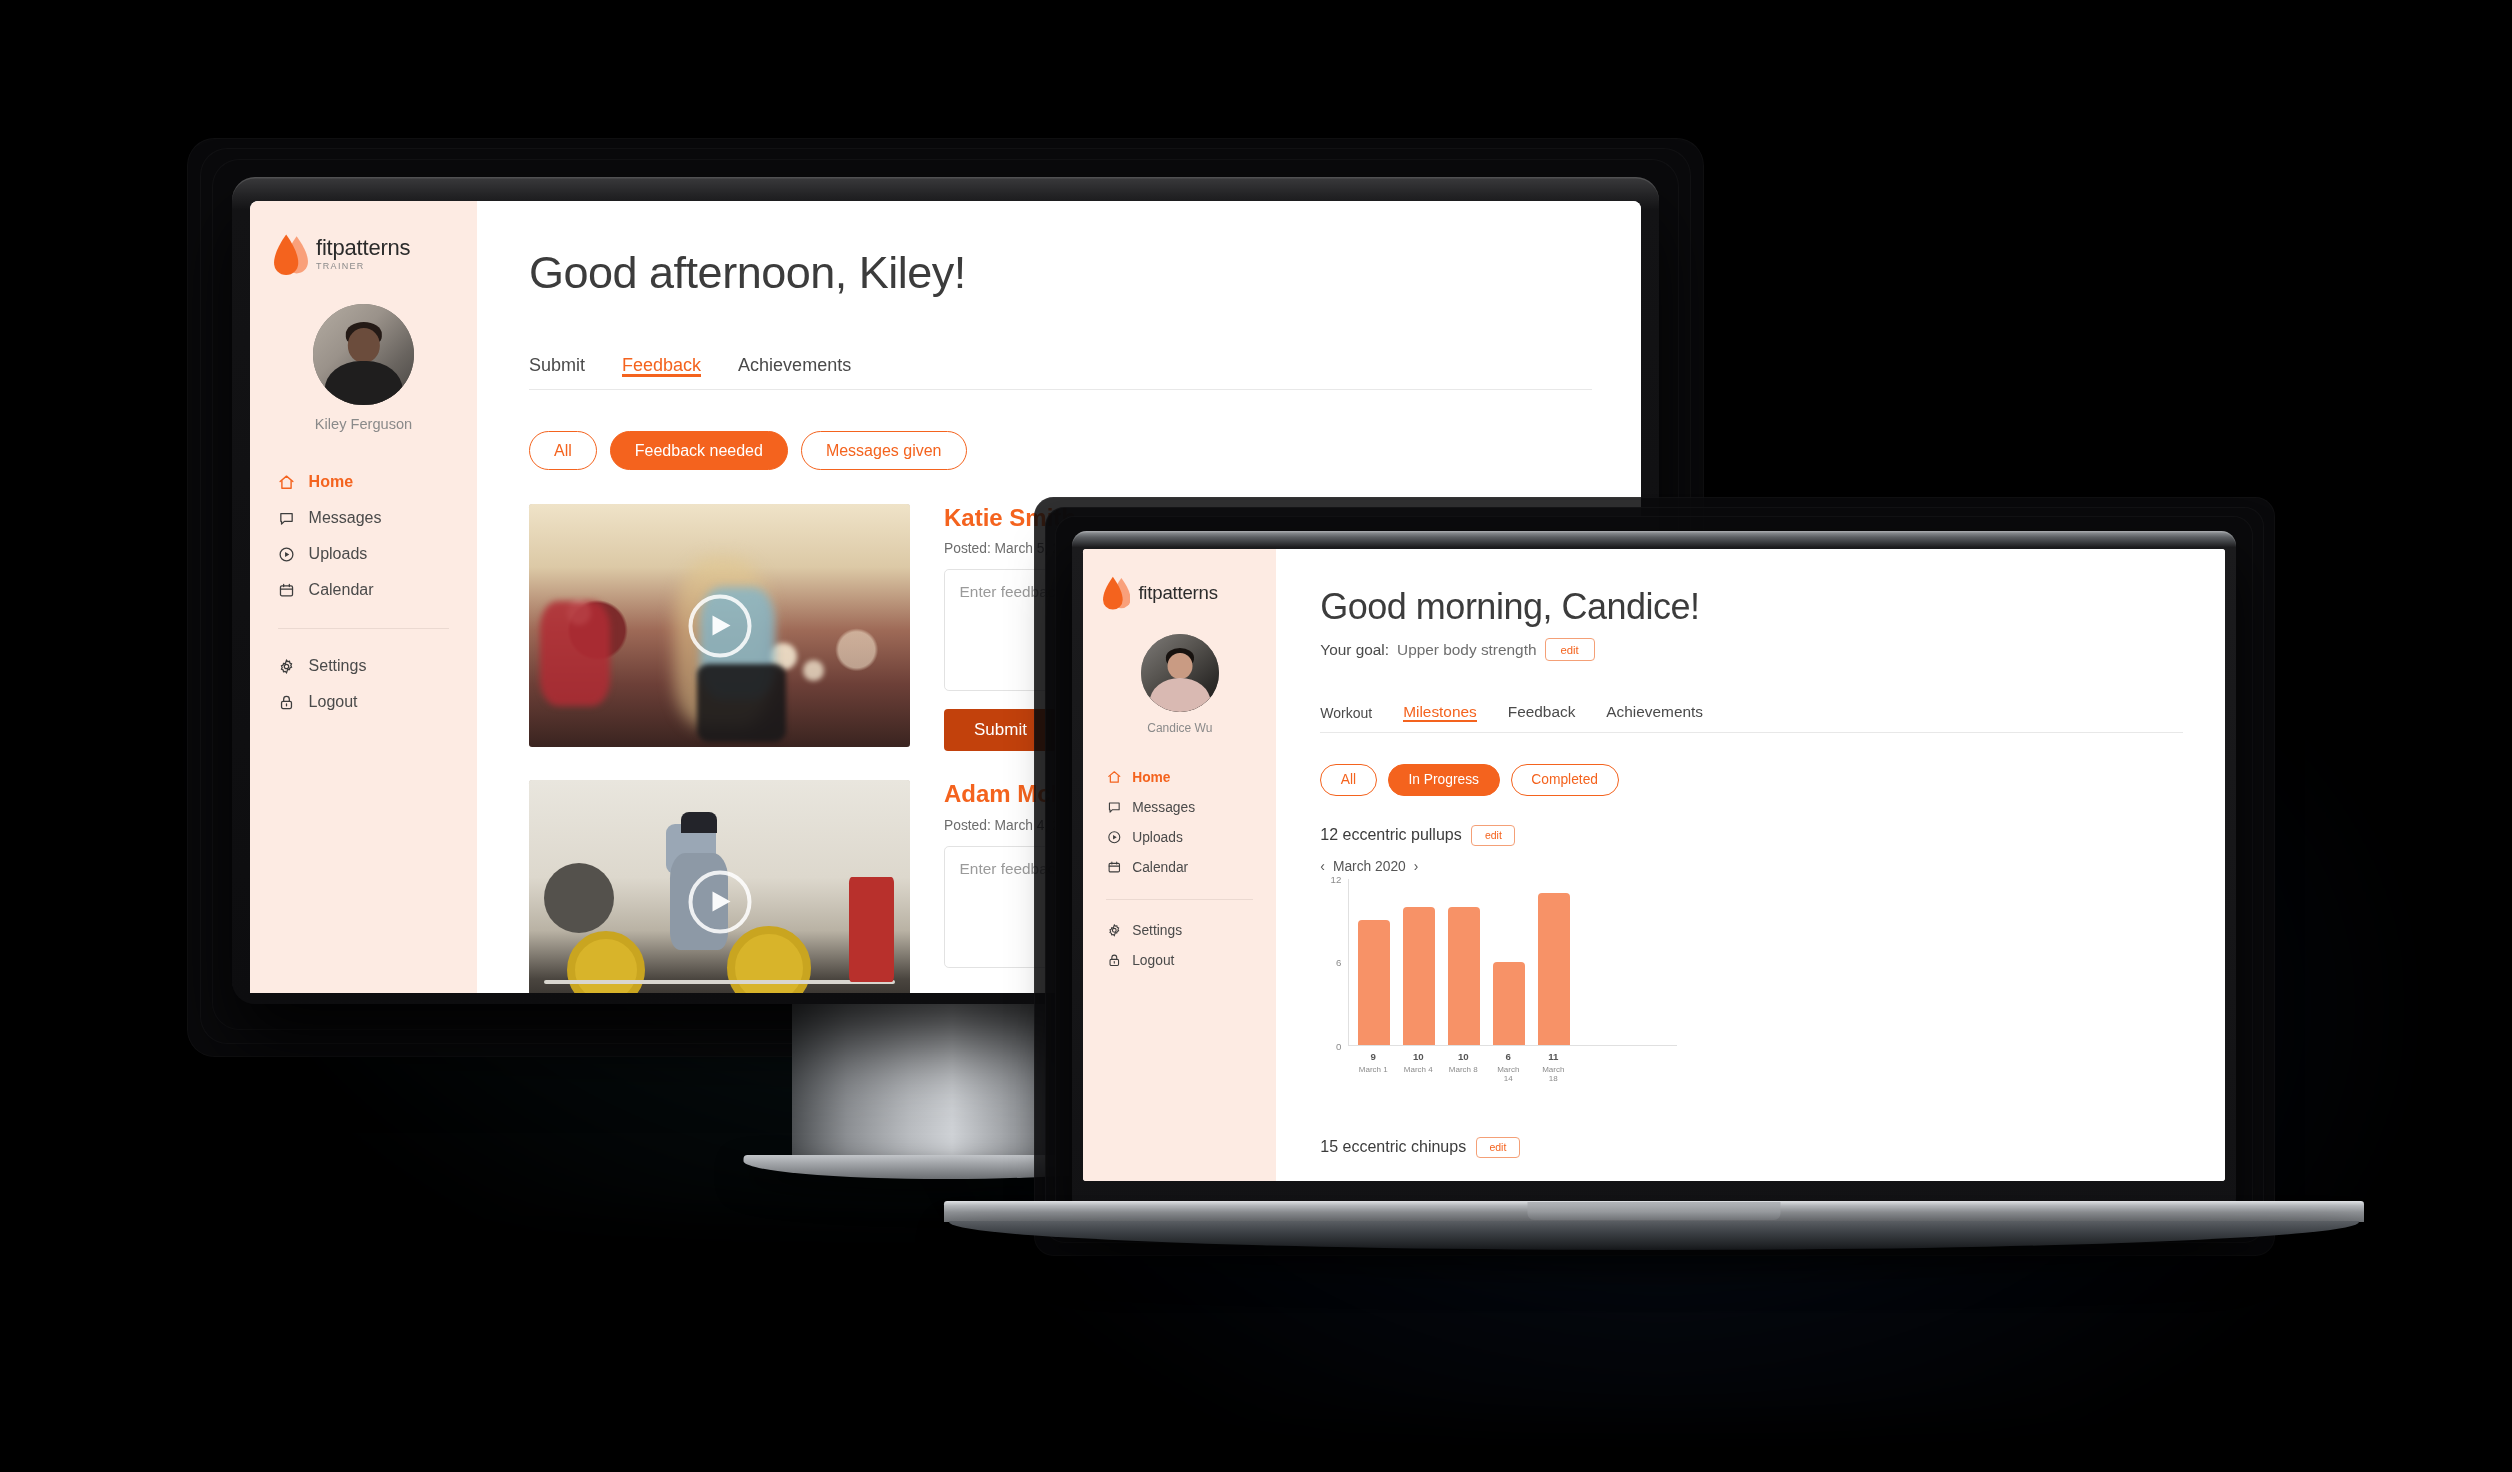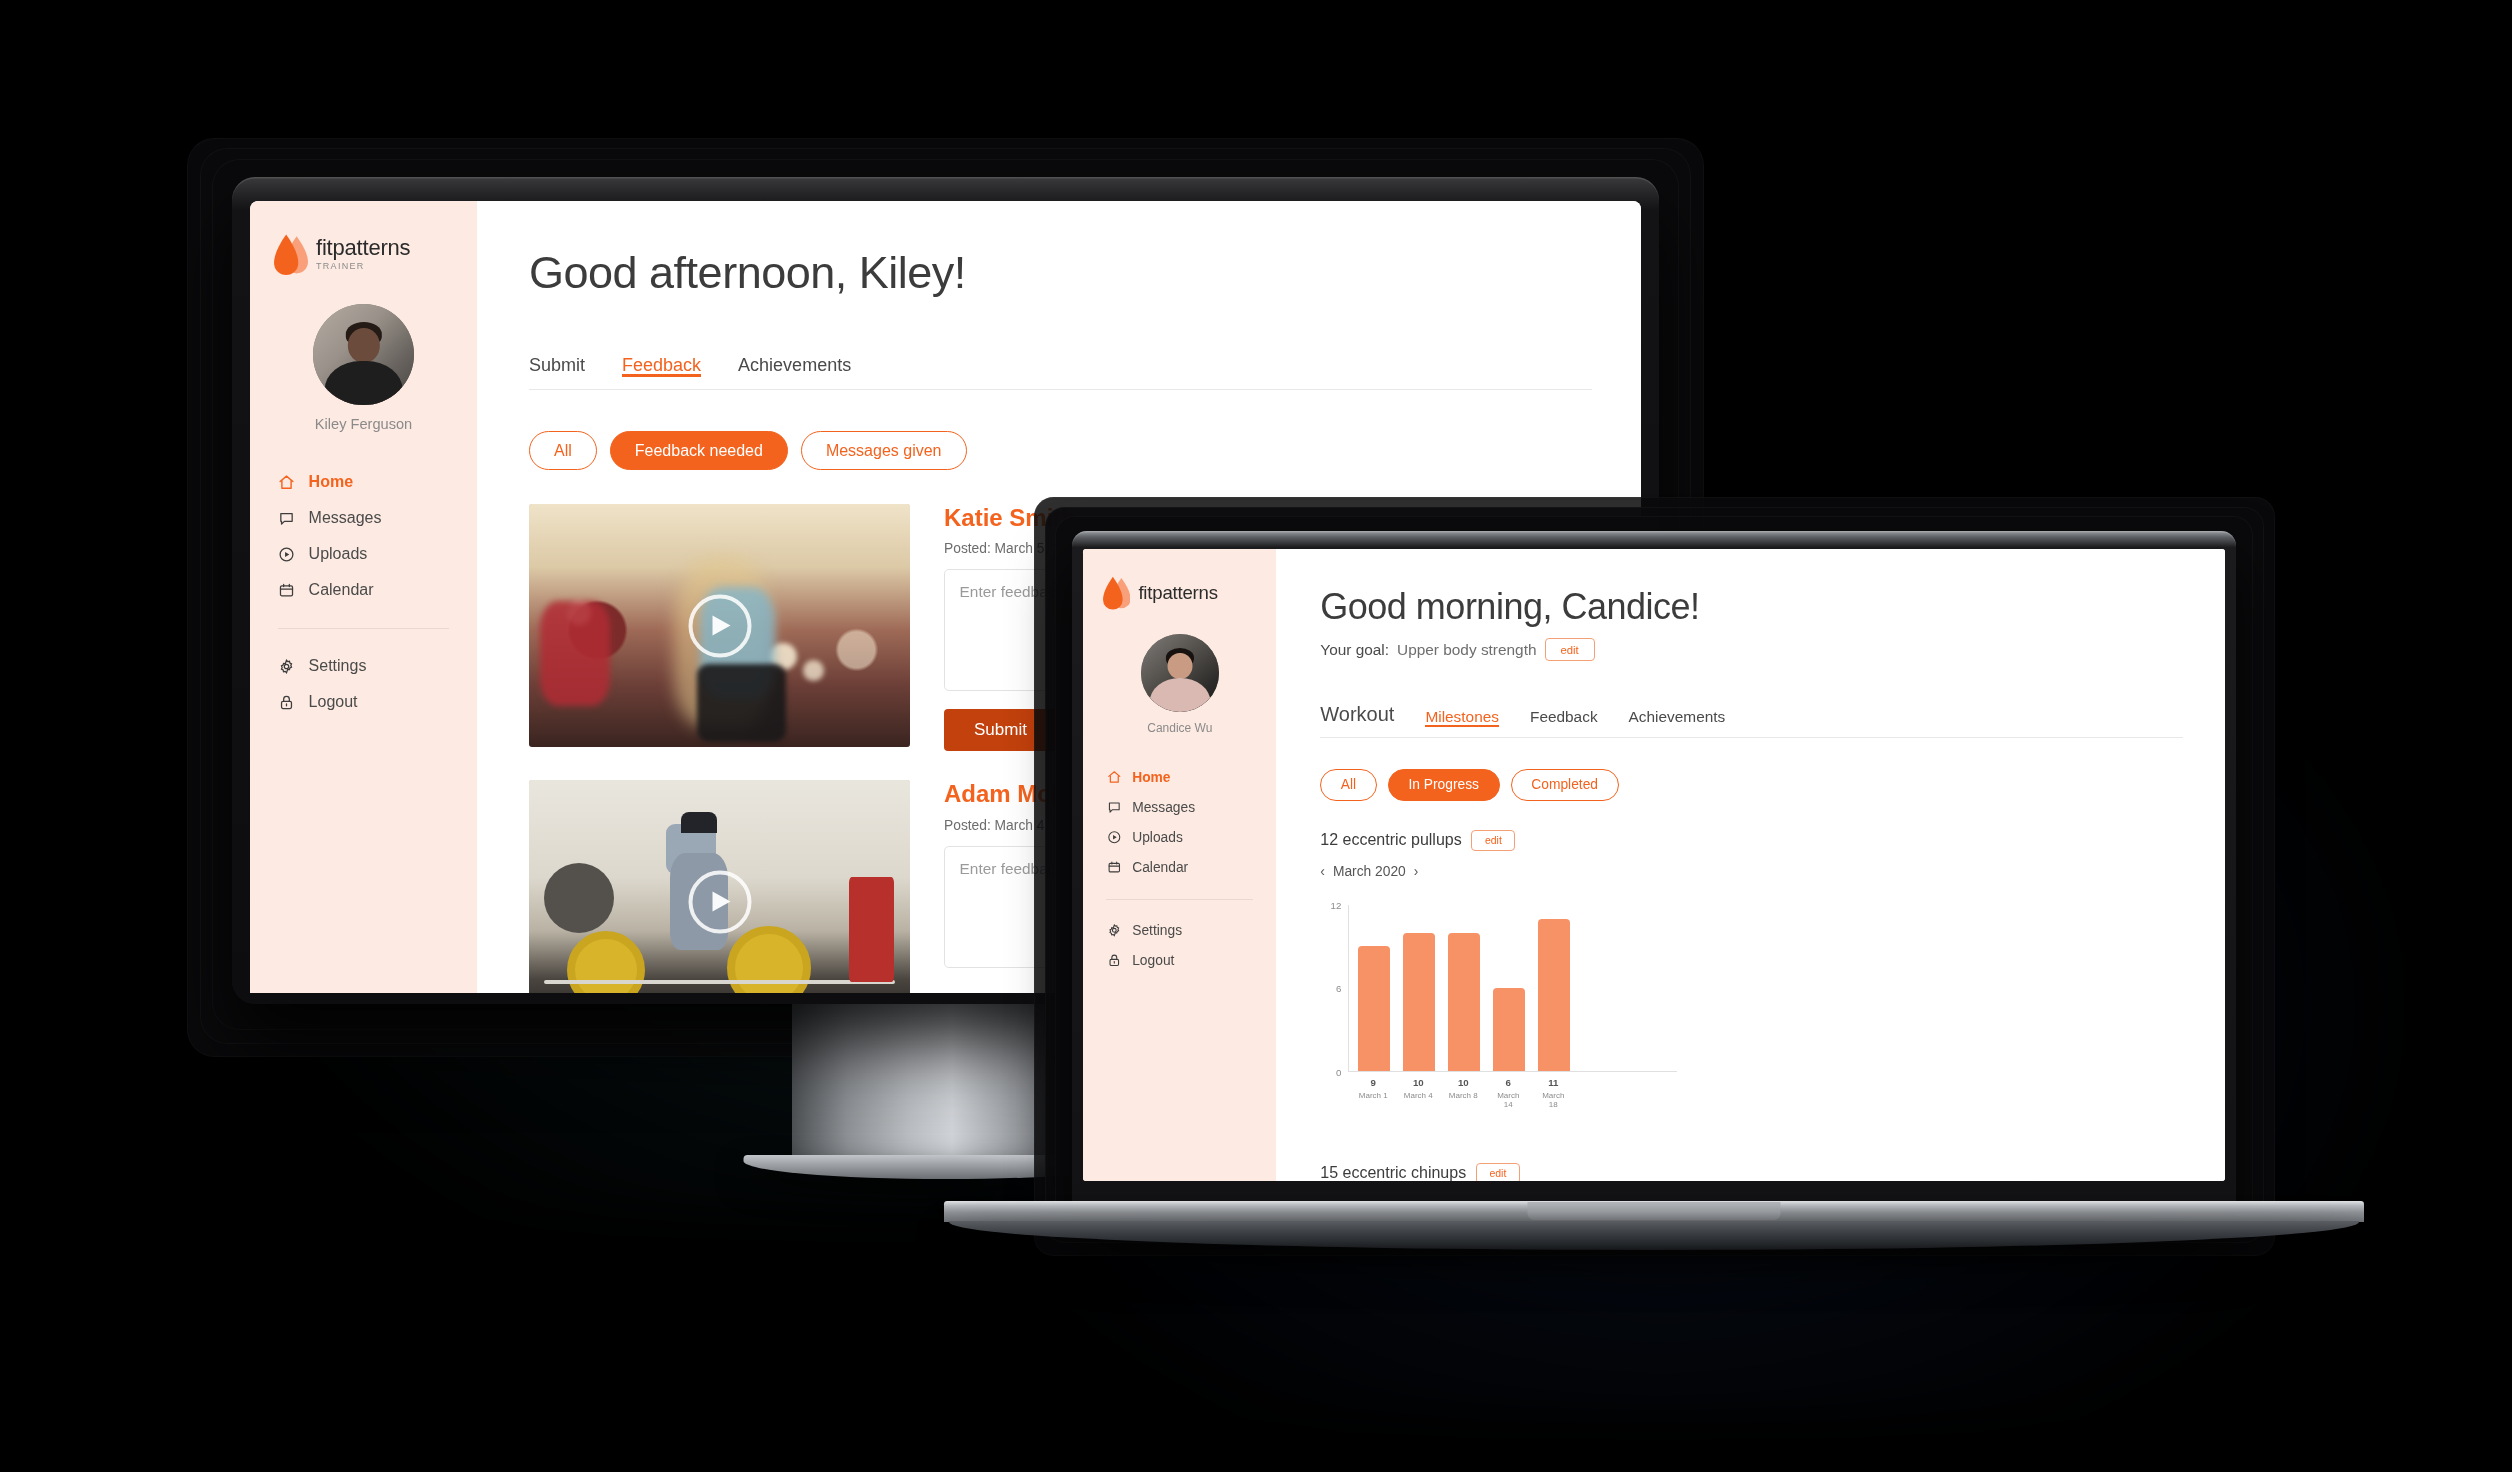--- a/index.html
+++ b/index.html
@@ -476,21 +476,21 @@
       <section class="main" style="padding:37px 42px 0 44px;">
         <h1 class="h1" style="font-size:36px;line-height:41px;">Good morning, Candice!</h1>
 
         <div class="goal" style="margin-top:11.3px;font-size:15.4px;gap:8px;">
           <span>Your goal:</span>
           <span class="muted">Upper body strength</span>
           <span class="chip-edit" style="width:50px;height:23px;font-size:11.3px;">edit</span>
         </div>
 
         <div class="tabs" style="margin-top:42px;gap:31px;padding-bottom:10.5px;">
-          <div class="tab" style="font-size:20px;">Workout</div>
+          <div class="tab" style="font-size:14px;">Workout</div>
           <div class="tab active" style="font-size:15.4px;">Milestones</div>
           <div class="tab" style="font-size:15.4px;">Feedback</div>
           <div class="tab" style="font-size:15.4px;">Achievements</div>
         </div>
 
         <div class="pills" style="margin-top:31px;gap:11.3px;">
           <div class="pill" style="height:32px;padding:0 19.5px;font-size:13.8px;">All</div>
           <div class="pill sel" style="height:32px;padding:0 19.5px;font-size:13.8px;">In Progress</div>
           <div class="pill" style="height:32px;padding:0 19.5px;font-size:13.8px;">Completed</div>
         </div>
@@ -499,21 +499,21 @@
           <span>12 eccentric pullups</span>
           <span class="chip-edit" style="width:44px;height:21px;font-size:10.5px;">edit</span>
         </div>
 
         <div class="month-nav" style="margin-top:13px;gap:8px;font-size:13.8px;">
           <span class="arr">‹</span>
           <span>March 2020</span>
           <span class="arr">›</span>
         </div>
 
-        <div class="chart-wrap" style="margin-top:26px;width:357px;">
+        <div class="chart-wrap" style="margin-top:5px;width:357px;">
           <div class="chart-plot" style="margin-left:27.6px;height:167px;">
             <span class="axis-y"></span>
             <span class="axis-x"></span>
             <span class="y-lab" style="left:-27.6px;top:0%;width:21px;font-size:9.7px;">12</span>
             <span class="y-lab" style="left:-27.6px;top:50%;width:21px;font-size:9.7px;">6</span>
             <span class="y-lab" style="left:-27.6px;top:100%;width:21px;font-size:9.7px;">0</span>
             <div class="bars" style="padding-left:9.7px;gap:13px;">
               <div class="bar-slot" style="width:32px;">
                 <div class="bar" style="height:75%;"></div>
                 </div>

